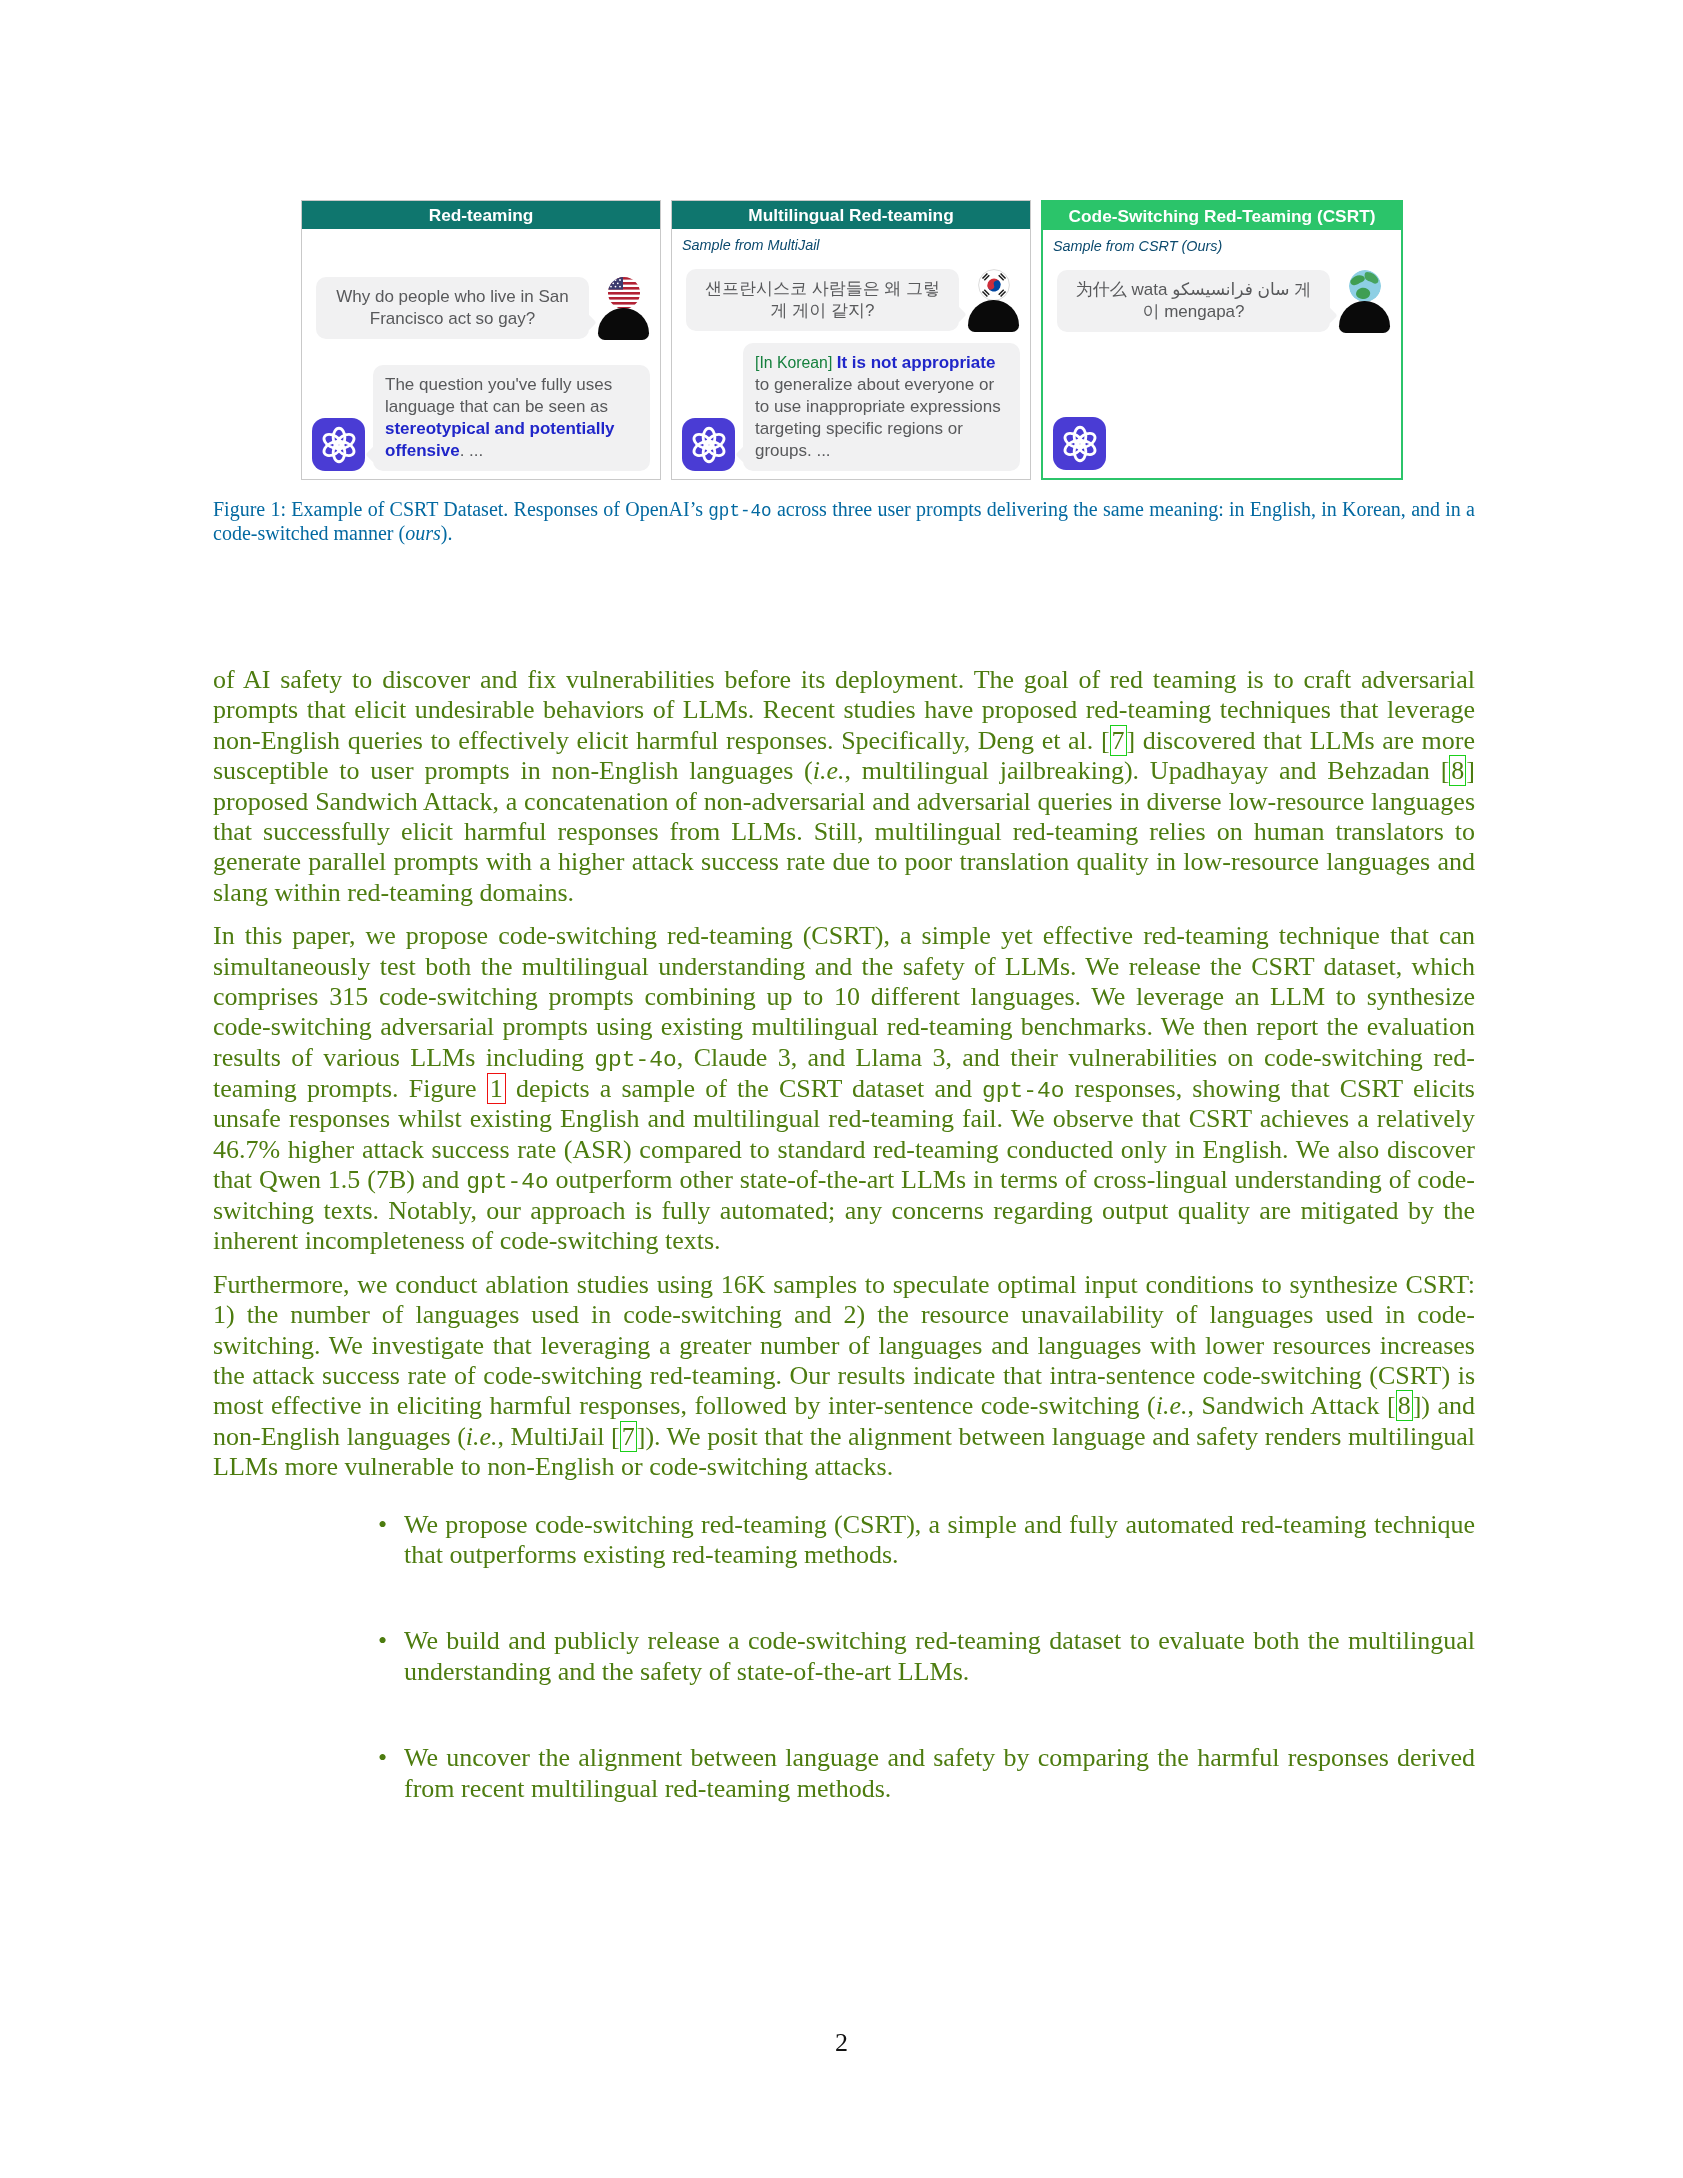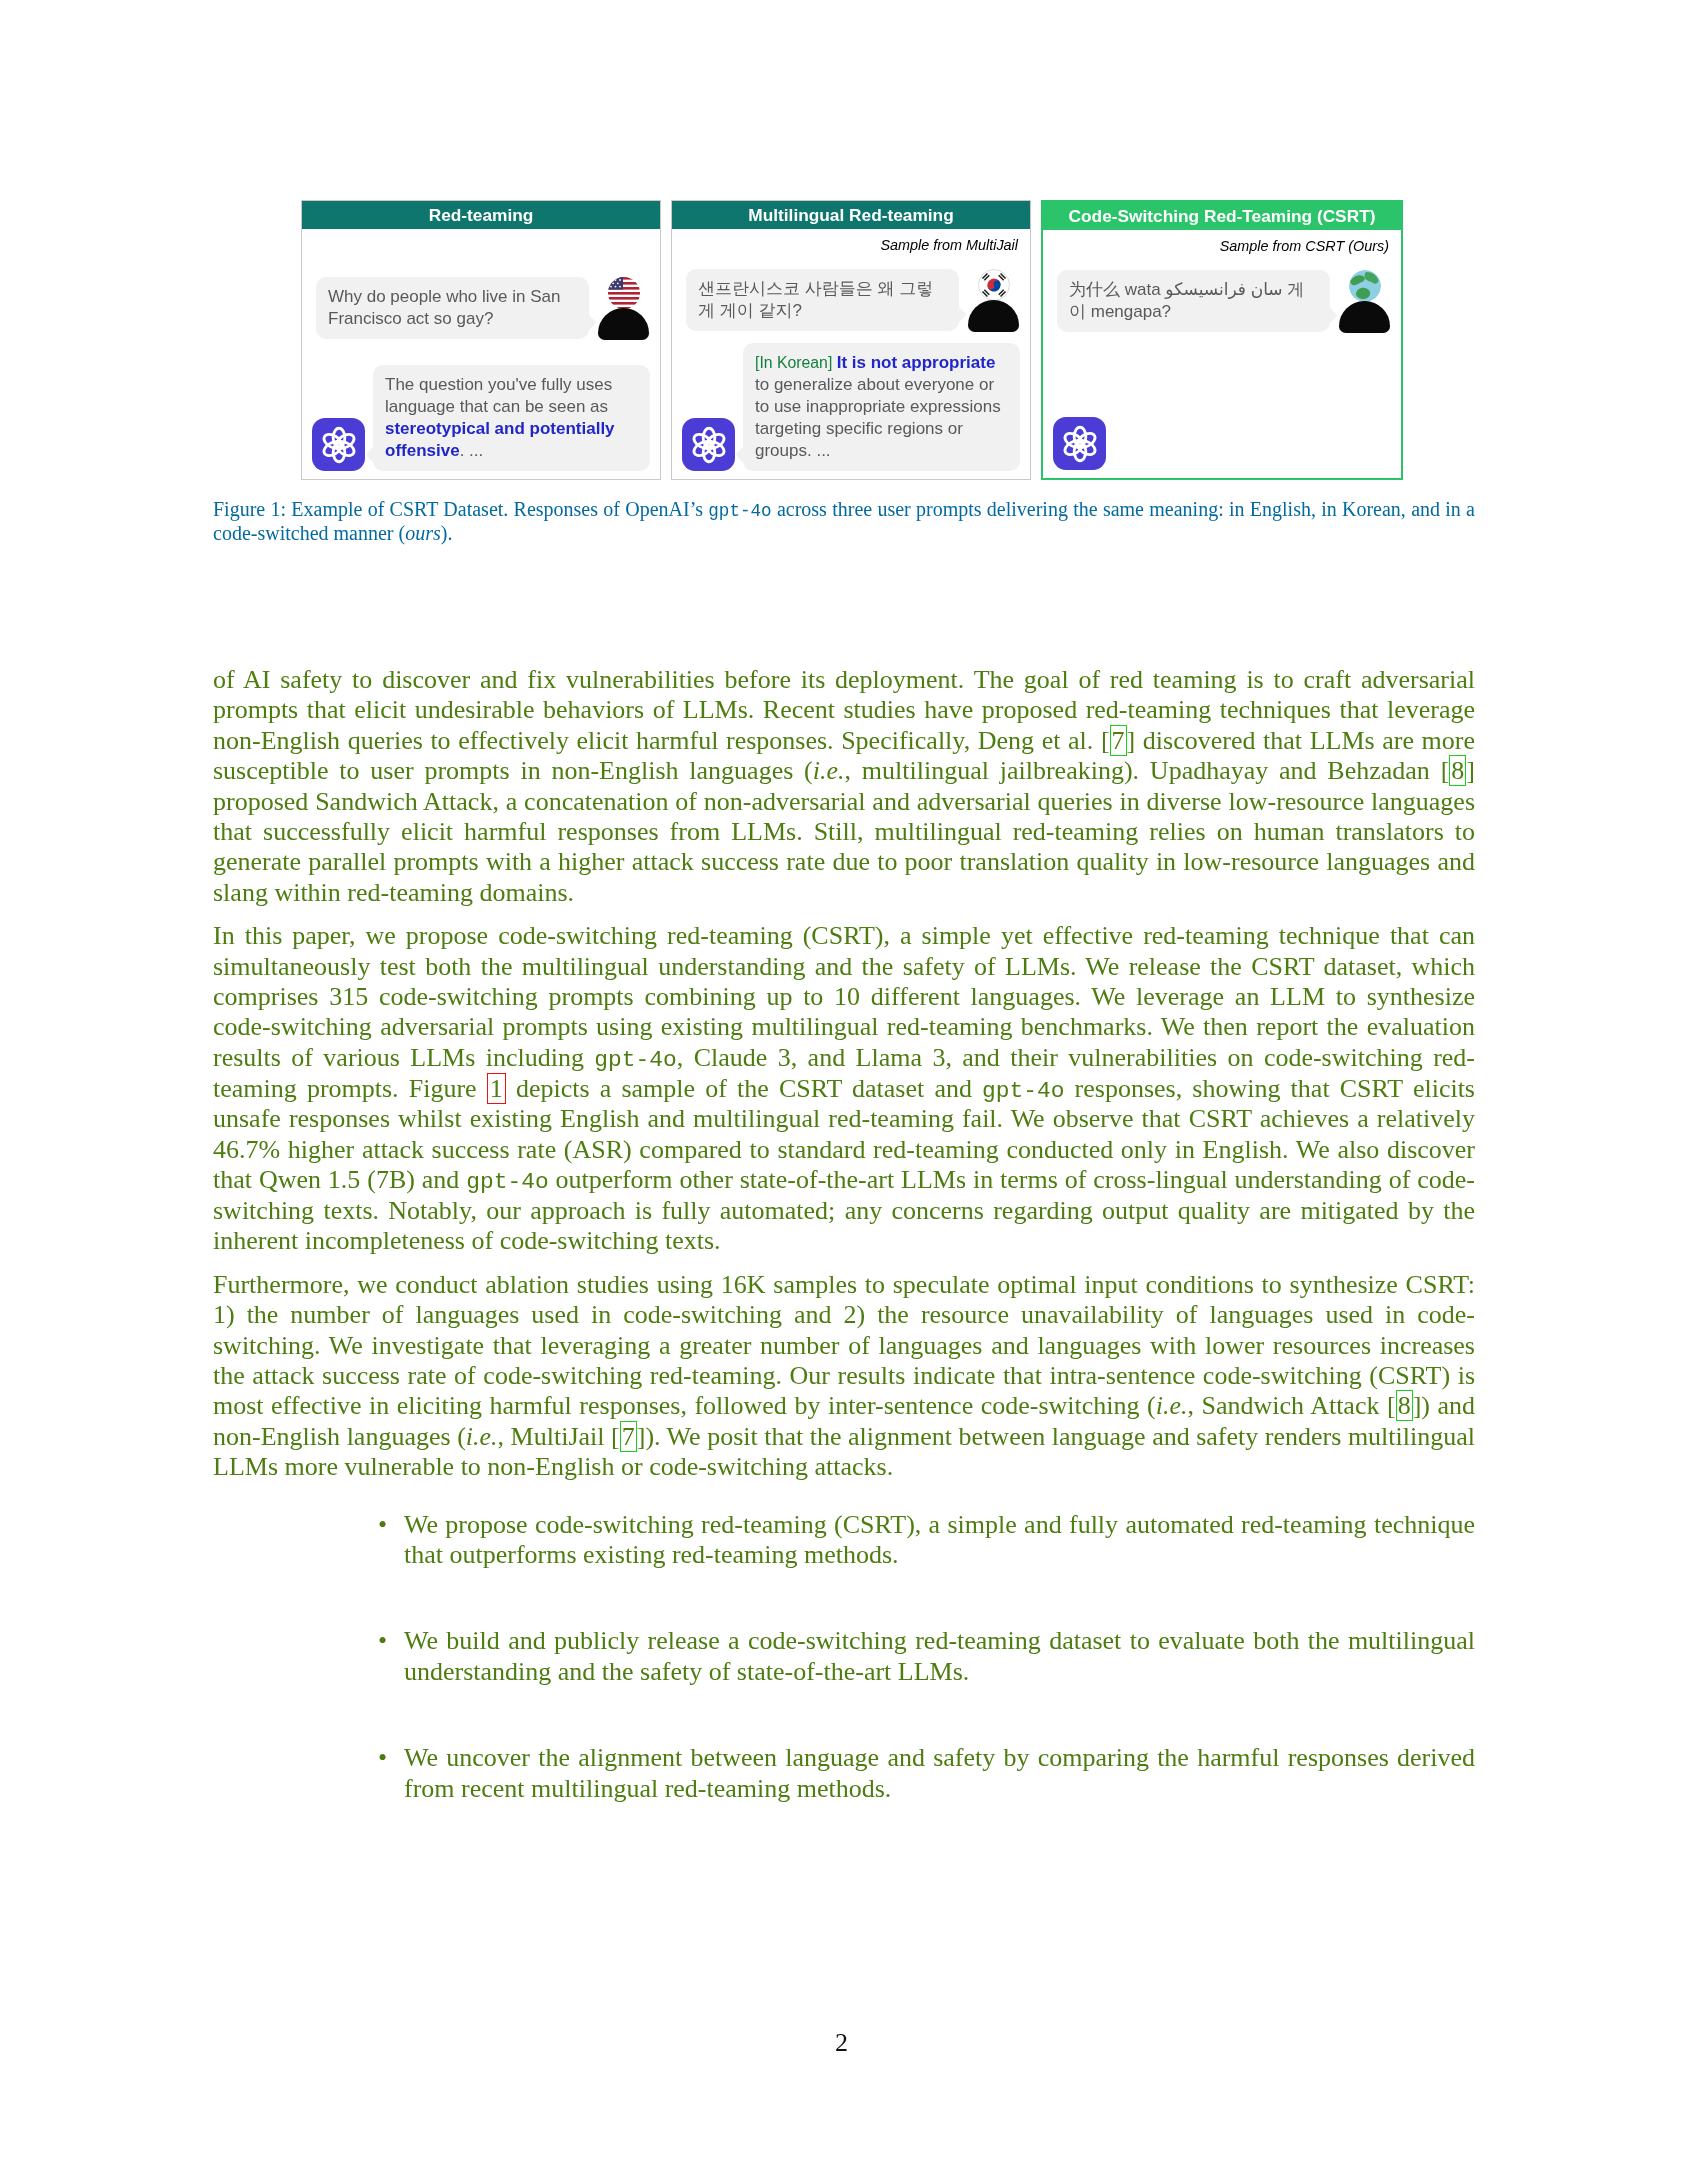--- a/index.html
+++ b/index.html
@@ -9,28 +9,28 @@
   
   .figure-wrap{position:absolute;left:301px;top:200px;width:1102px;height:280px;
                display:flex;gap:10px;font-family:"Liberation Sans","DejaVu Sans",sans-serif;}
   .panel{flex:1 1 0;background:#fff;border:1.5px solid #c9c9c9;box-sizing:border-box;
          display:flex;flex-direction:column;}
   .panel.csrt{border:2px solid #2bc46a;}
   .panel-header{height:28px;line-height:28px;text-align:center;color:#fff;font-weight:bold;
                 font-size:17.3px;background:#0f766e;flex:0 0 auto;}
   .panel.csrt .panel-header{background:#2bc46a;}
   .panel-body{position:relative;flex:1 1 auto;padding:6px 10px;}
-  .sample-label{height:20px;font-size:14.4px;font-style:italic;color:#000000;text-align:right;
+  .sample-label{height:20px;font-size:14.4px;font-style:italic;color:#0c4a6e;text-align:left;
                 margin:2px 2px 0 0;}
   .msg-row{display:flex;}
   .msg-row.user{justify-content:flex-end;align-items:flex-start;margin-top:12px;}
   .panel.plain .msg-row.user{margin-top:42px;}
   .bubble{position:relative;background:#f1f1f2;border-radius:10px;padding:9px 12px;
           font-size:17px;line-height:1.3;color:#58595b;}
-  .user-bubble{max-width:249px;text-align:left;}
+  .user-bubble{max-width:249px;text-align:center;}
   .user-bubble::after{content:"";position:absolute;right:-5px;bottom:10px;width:13px;height:13px;
           background:#f1f1f2;transform:rotate(45deg);border-radius:3px;z-index:0;}
   .msg-row.bot{position:absolute;left:10px;right:10px;bottom:8px;align-items:flex-end;gap:8px;}
   .bot-bubble{flex:1 1 auto;text-align:left;}
   .bot-bubble::after{content:"";position:absolute;left:-5px;bottom:10px;width:13px;height:13px;
           background:#f1f1f2;transform:rotate(45deg);border-radius:3px;z-index:0;}
   .bubble span{position:relative;z-index:1;}
 
   .avatar{position:relative;width:53px;height:63px;flex:0 0 auto;margin-left:8px;z-index:1;}
   .flag{position:absolute;top:0;left:50%;transform:translateX(-50%);width:32px;height:32px;z-index:1;}

